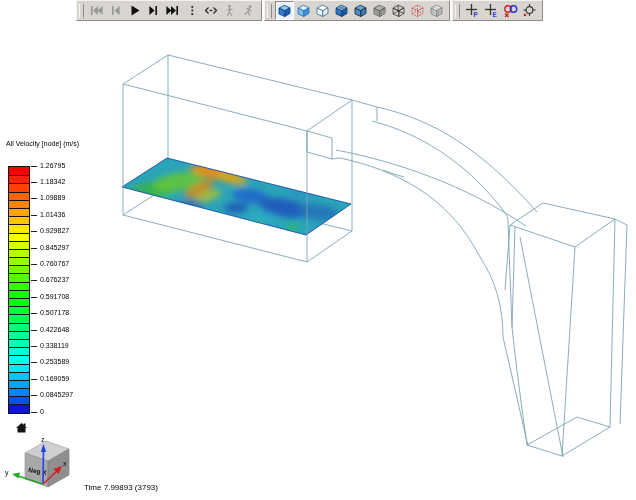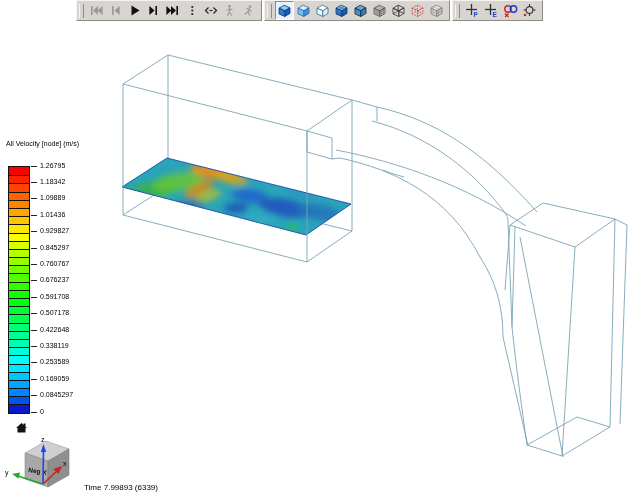--- a/index.html
+++ b/index.html
@@ -423,13 +423,13 @@
       <div class="legend-label" style="left: 34px; top: 218.3px;">0.253589</div>
       <div class="legend-tick" style="left: 25px; top: 238.7px;"></div>
       <div class="legend-label" style="left: 34px; top: 234.7px;">0.169059</div>
       <div class="legend-tick" style="left: 25px; top: 255.1px;"></div>
       <div class="legend-label" style="left: 34px; top: 251.1px;">0.0845297</div>
       <div class="legend-tick" style="left: 25px; top: 271.5px;"></div>
       <div class="legend-label" style="left: 34px; top: 267.5px;">0</div>
     </div>
 </div>
 
-<div id="time-label">Time 7.99893 (6339)</div>
+<div id="time-label">Time 7.99893 (3793)</div>
 
 </body></html>

